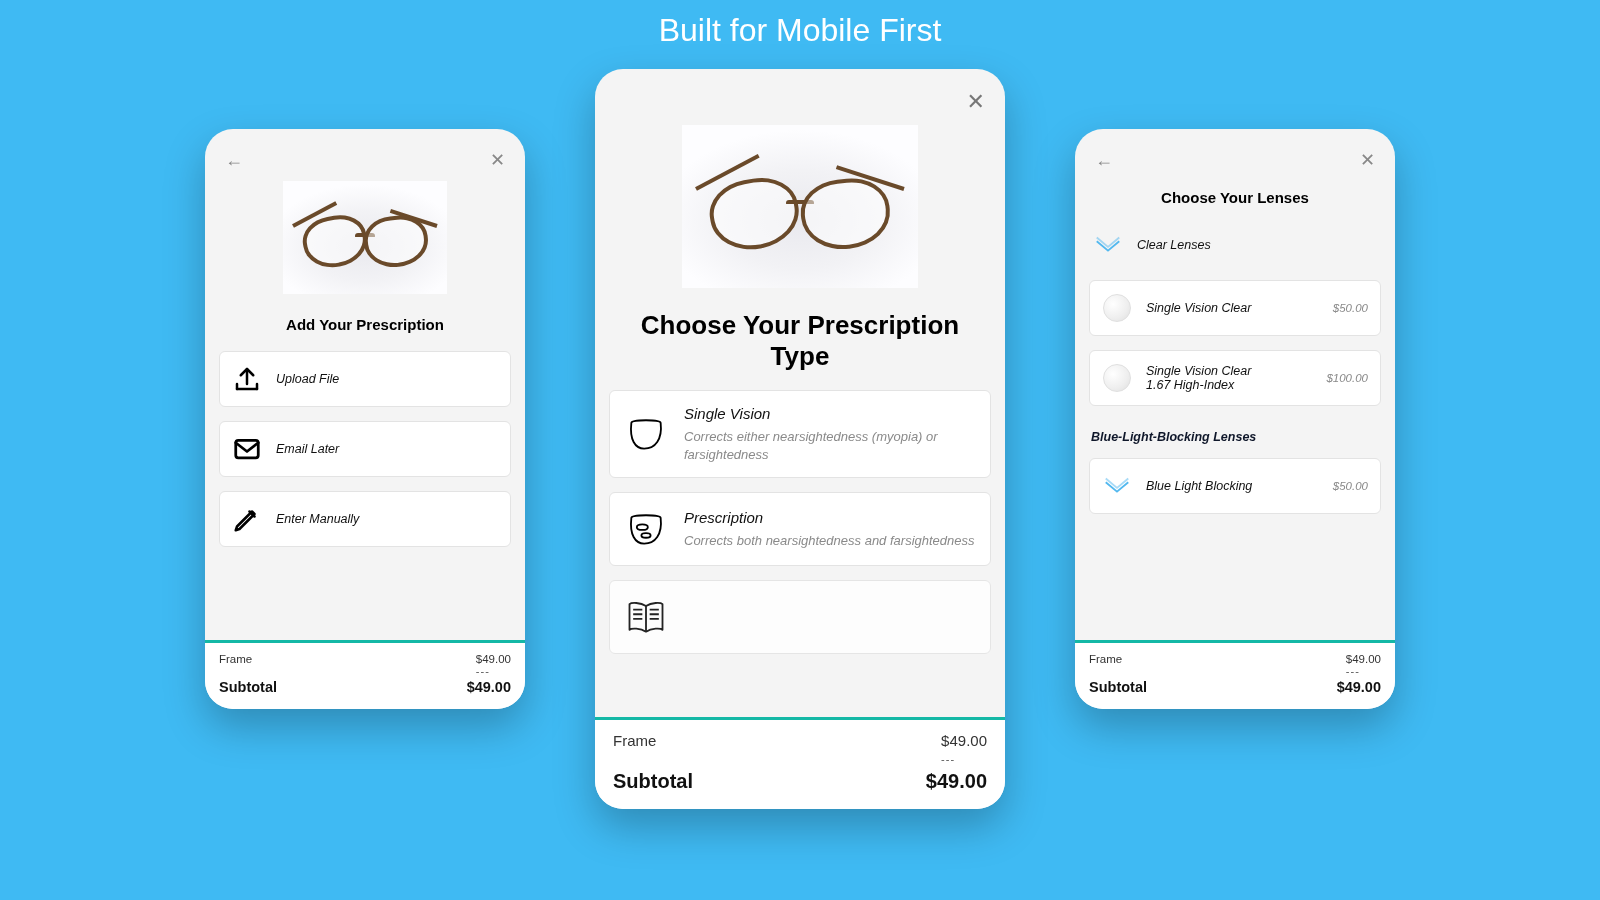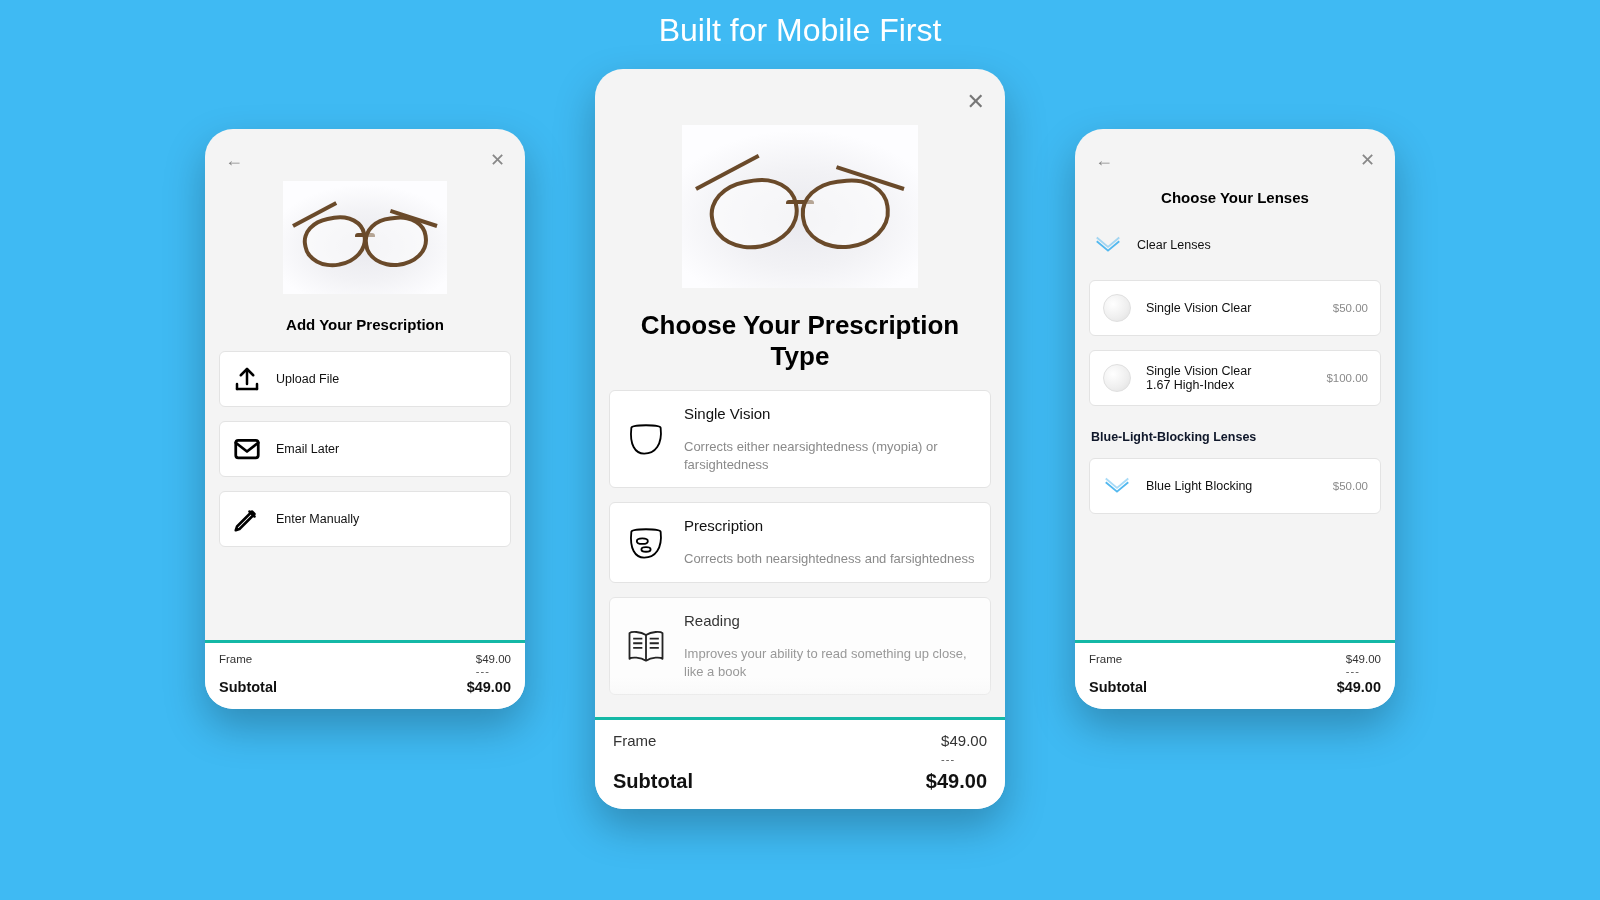--- a/index.html
+++ b/index.html
@@ -88,20 +88,21 @@
     text-align: center;
     font-weight: 600;
     margin: 8px 0 18px 0;
   }
   .phone.small .section-title { font-size: 15px; }
   .phone.large .section-title { font-size: 26px; }
   .scroll {
     flex: 1;
     overflow: hidden;
     position: relative;
+    font-style: italic;
   }
   .option-card {
     background: #fff;
     border: 1px solid #e3e3e3;
     border-radius: 6px;
     padding: 14px 14px;
     display: flex;
     align-items: center;
     gap: 16px;
     margin-bottom: 14px;
@@ -115,21 +116,21 @@
   }
   .phone.small .option-card { padding:12px 12px; gap:14px; }
   .phone.small .opt-icon { width:30px; height:30px; }
   .opt-icon svg { width:100%; height:100%; }
   .opt-text { flex:1; }
   .opt-title {
     font-size: 15px; font-weight:500; color:#111;
   }
   .phone.small .opt-title { font-size:12.5px; }
   .opt-desc {
-    font-size: 13px; color:#8a8a8a; margin-top:16px; line-height:1.35;
+    font-size: 13px; color:#8a8a8a; margin-top:6px; line-height:1.35;
   }
   .opt-price {
     font-size:13px; color:#8a8a8a; margin-left:8px;
   }
   .phone.small .opt-price{ font-size:11.5px;padding-left:42px;}
   .sub-heading {
     font-size: 12.5px; font-weight:600; color:#0f172a;
     margin: 24px 0 14px 2px;
   }
   .totals {
@@ -274,24 +275,20 @@
         </div>
       </div>
       <div class="option-card dim" style="margin-bottom:0;">
         <span class="opt-icon">
           <svg viewBox="0 0 48 48" fill="none" stroke="#000" stroke-width="2" stroke-linejoin="round">
               <path d="M24 12 C18 8 8 8 6 10 V38 C8 36 18 36 24 40 C30 36 40 36 42 38 V10 C40 8 30 8 24 12 Z"></path>
               <path d="M24 12 V40"></path>
               <path d="M10 16h10M10 21h10M10 26h10M28 16h10M28 21h10M28 26h10"></path>
             </svg>
         </span>
-        <div class="opt-text">
-          <div class="opt-title">Reading</div>
-          <div class="opt-desc">Improves your ability to read something up close, like a book</div>
-        </div>
       </div>
       <div class="fade-bottom"></div>
     </div>
     <div class="totals">
       <div class="trow">
         <span class="tl">Frame</span>
         <span class="tr">
           <span>$49.00</span><br>
           <span class="dashes">---</span>
         </span>

